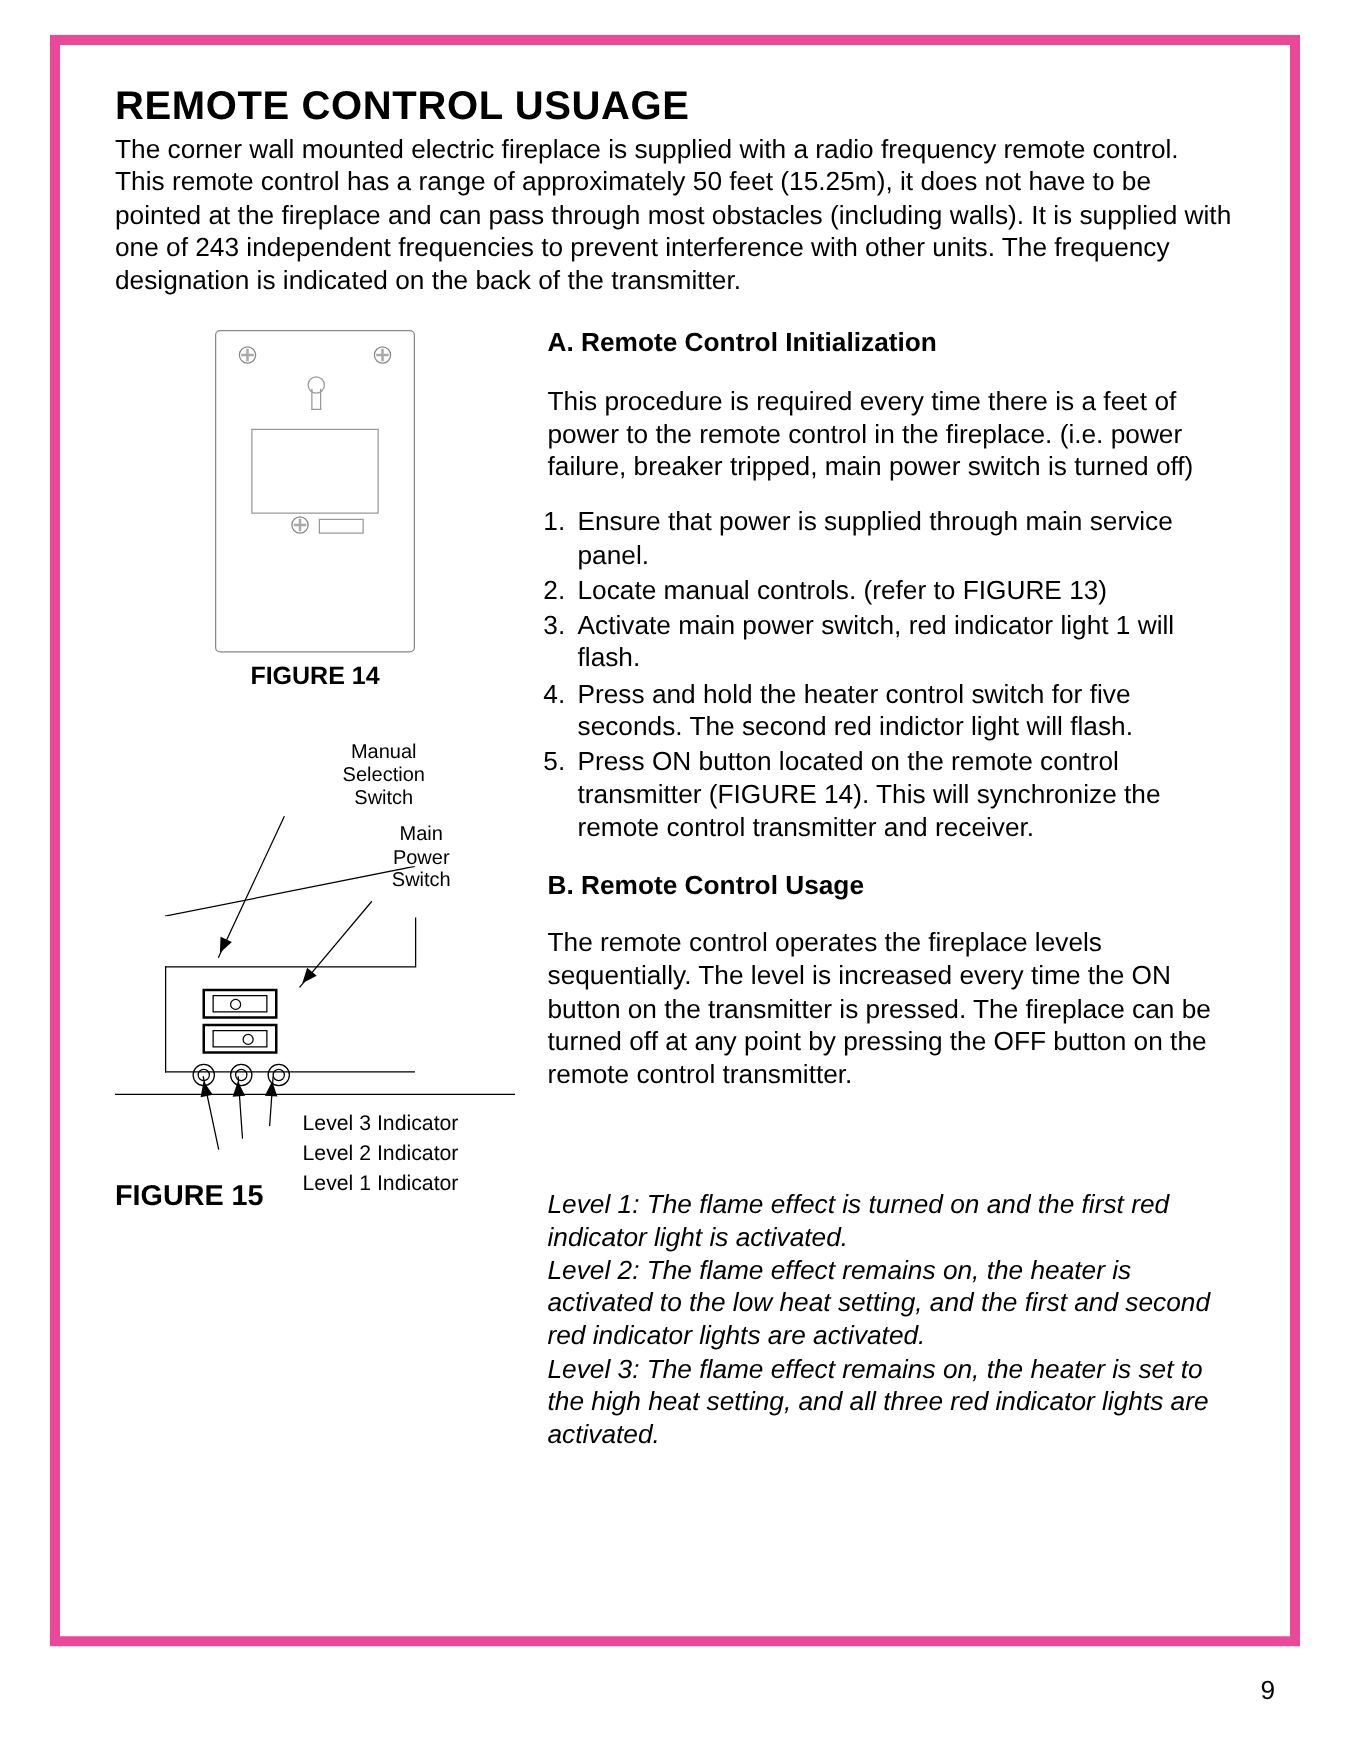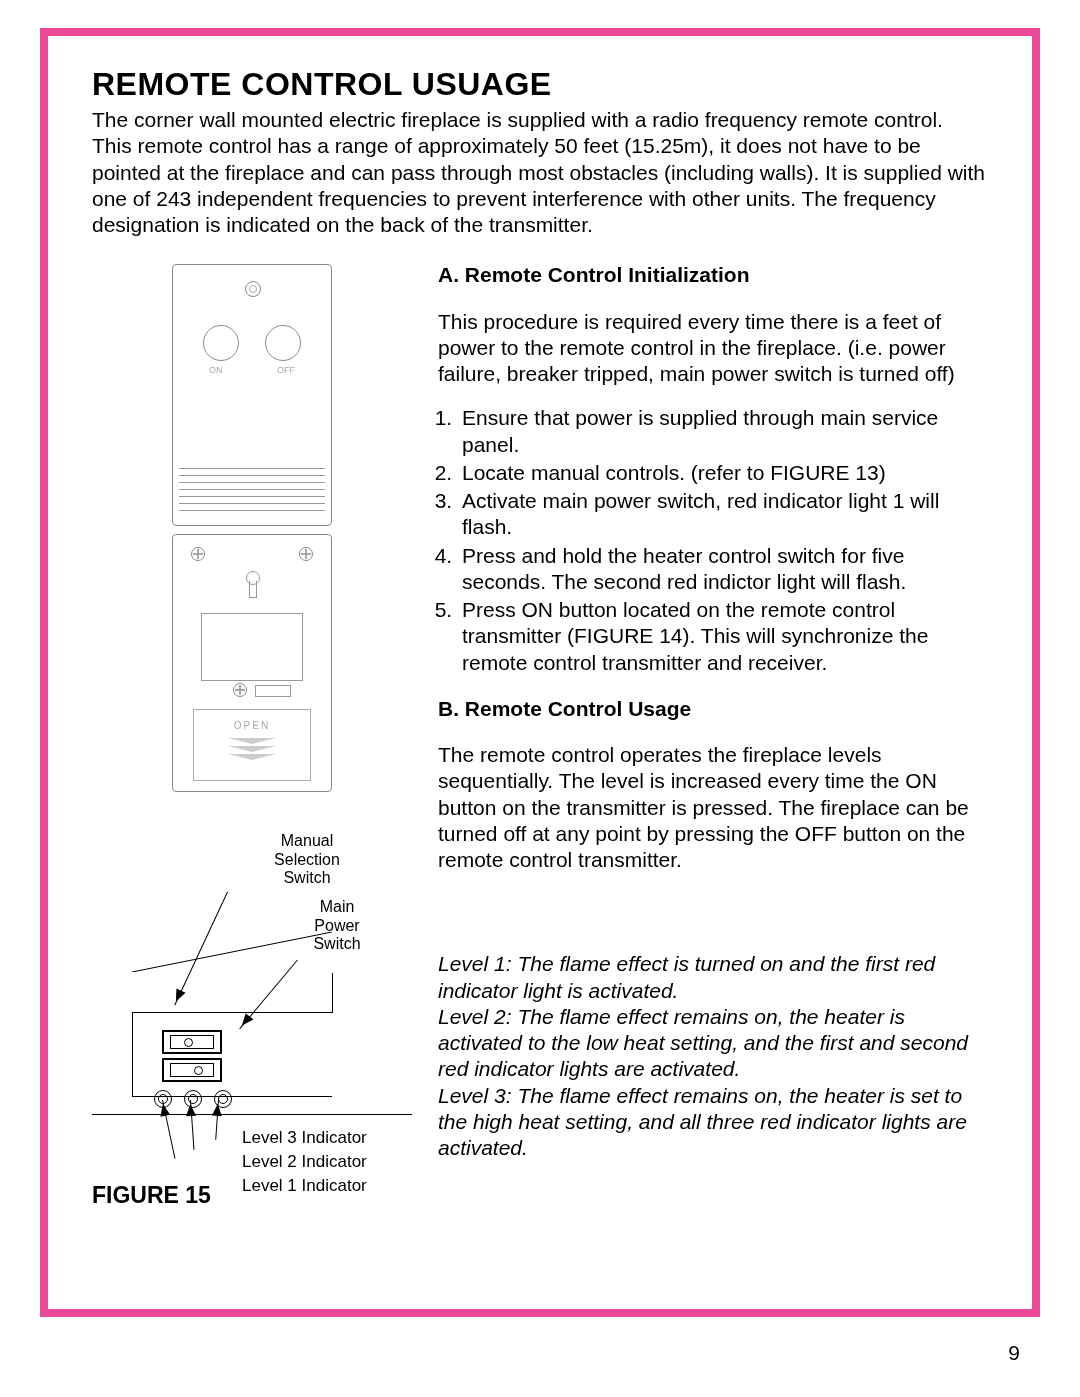--- a/index.html
+++ b/index.html
@@ -106,53 +106,30 @@
 
 <div class="page">
   <div class="border">
     <h1 class="title">REMOTE CONTROL USUAGE</h1>
     <p class="intro">The corner wall mounted electric fireplace is supplied with a radio frequency remote control. This remote control has a range of approximately 50 feet (15.25m), it does not have to be pointed at the fireplace and can pass through most obstacles (including walls).  It is supplied with one of 243 independent frequencies to prevent interference with other units.  The frequency designation is indicated on the back of the transmitter.</p>
 
     <div class="cols">
       <div class="left-col">
 
         <div class="remote">
-          <div class="r-top">
-            <div class="r-led"></div>
-            <div class="r-btn on"></div>
-            <div class="r-btn off"></div>
-            <div class="r-lbl on">ON</div>
-            <div class="r-lbl off">OFF</div>
-            <div class="r-grill">
-              <div></div>
-                <div></div>
-                <div></div>
-                <div></div>
-                <div></div>
-                <div></div>
-                <div></div>
-            </div>
-          </div>
           <div class="r-bot">
             <div class="screw scrw-tl"></div>
             <div class="screw scrw-tr"></div>
             <div class="keyhole"></div>
             <div class="panel"></div>
             <div class="screw scrw-ml"></div>
             <div class="slot"></div>
-            <div class="batt">
-              <div class="batt-open">OPEN</div>
-              <div class="batt-arrows">
-                  <span></span>
-                  <span></span>
-                  <span></span>
-                </div>
-            </div>
           </div>
         </div>
+        <div class="fig-label">FIGURE 14</div>
 
         <div class="fig15">
           <div class="f15-callout c-mss">Manual Selection Switch</div>
           <div class="f15-callout c-mps">Main Power Switch</div>
 
           <div class="f15-box">
             <div class="diag">
                 <svg viewBox="0 0 200 40">
                   <line x1="0" y1="40" x2="200" y2="0" stroke="#000"></line>
                 </svg>

